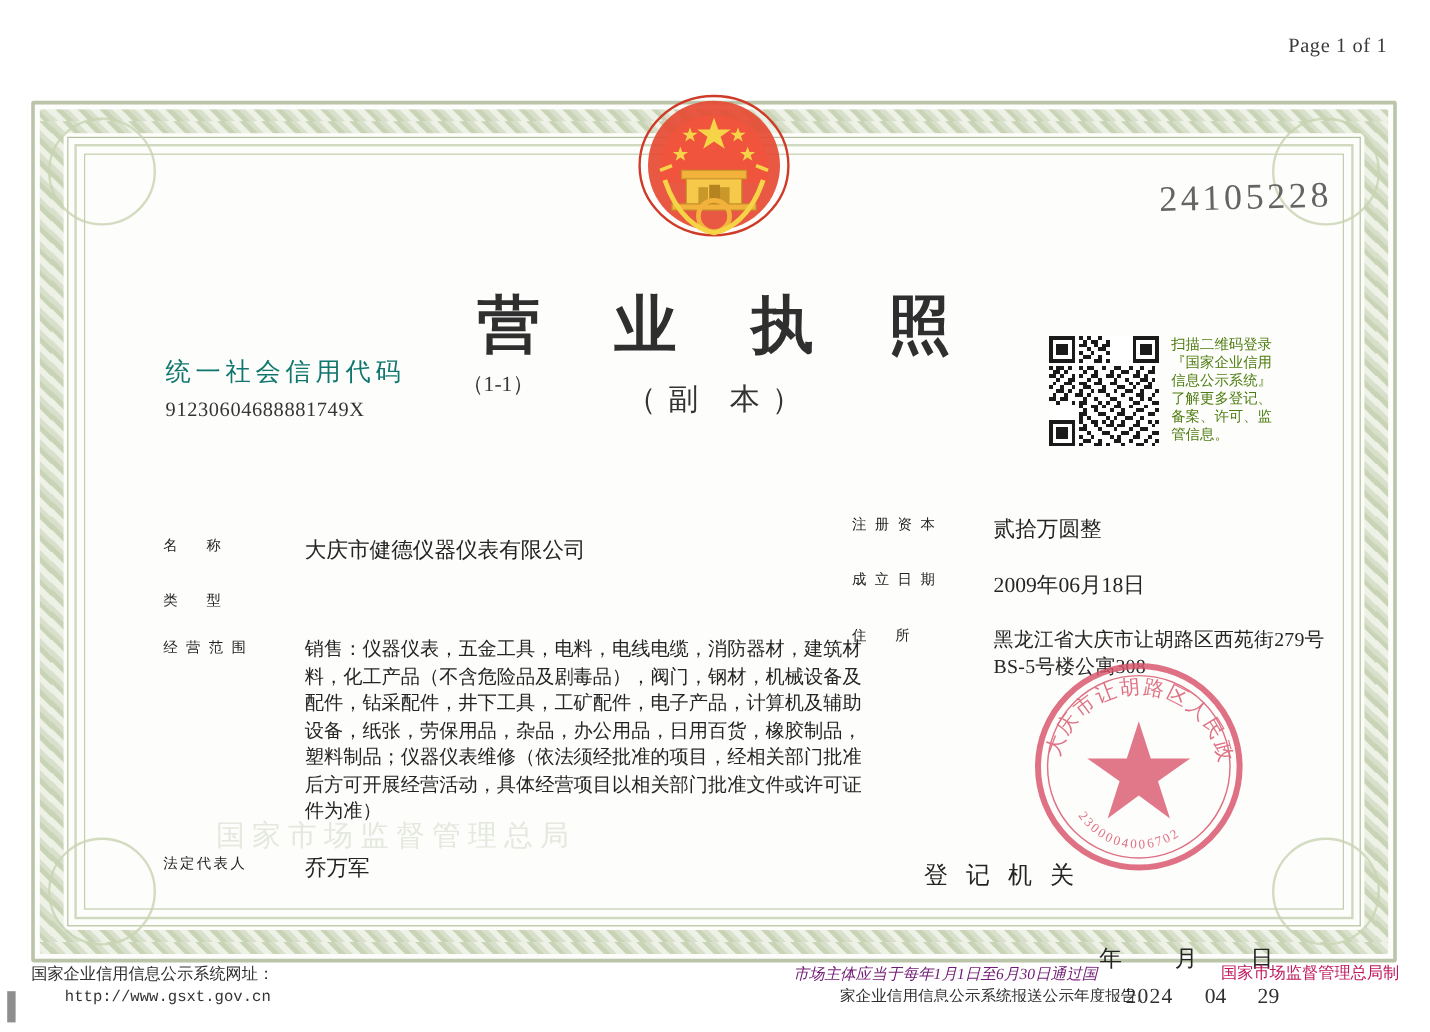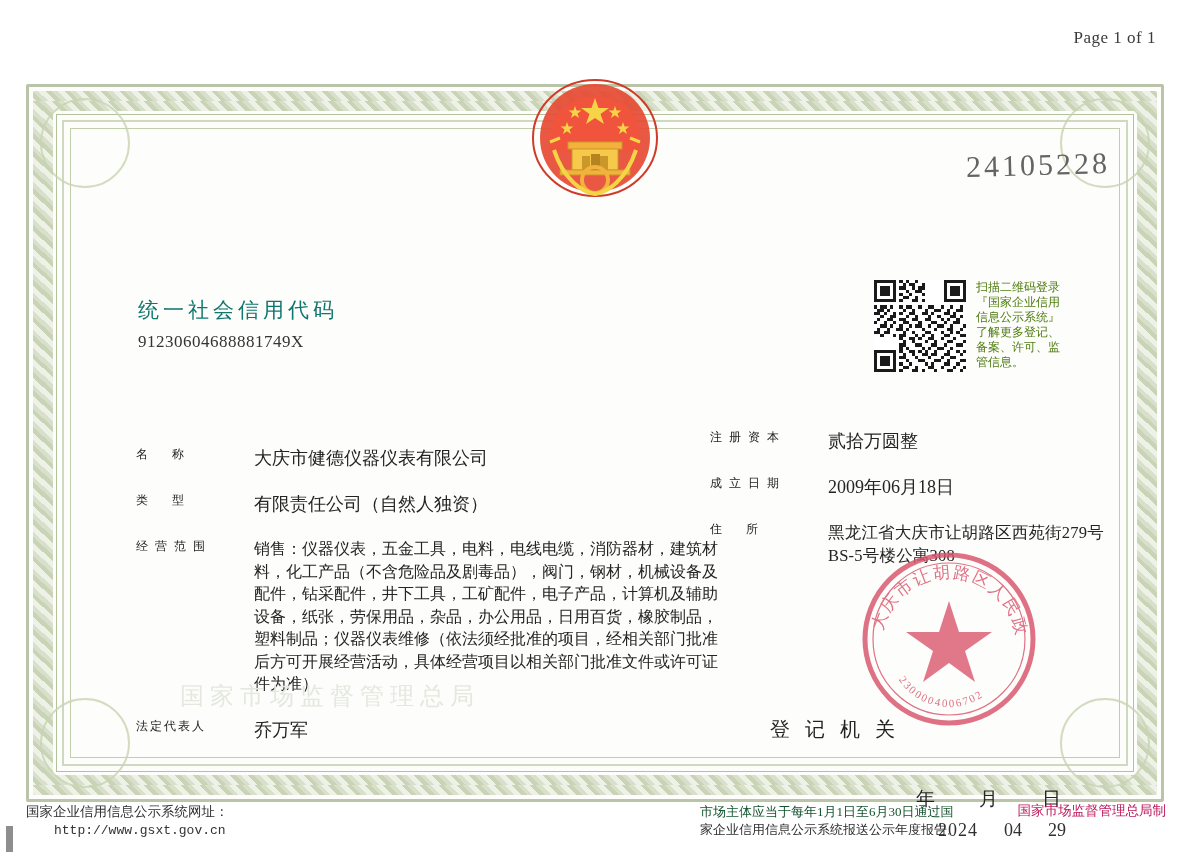--- a/index.html
+++ b/index.html
@@ -295,25 +295,26 @@
     line-height: 19px;
   }
   .footer-left .url {
     font-family: "Liberation Mono", monospace;
     font-size: 13px;
     margin-left: 28px;
     color: #333;
   }
   .footer-mid {
     position: absolute;
-    left: 700px;
+    left: 661px;
     top: 0;
     line-height: 19px;
     font-size: 13px;
-    color: #14532d;
+    color: #701a75;
+    font-style: italic;
   }
   .footer-right {
     position: absolute;
     right: 26px;
     top: 0;
     font-size: 13.5px;
     color: #be185d;
   }
   .footer-clip {
     position: absolute;
@@ -377,20 +378,25 @@
       <path d="M24 74 C34 104 52 116 65 118 C78 116 96 104 106 74" fill="none" stroke="#f5d547" stroke-width="4"></path>
     </svg>
 
     <div class="serial">24105228</div>
 
     <div class="credit">
       <div class="credit-label">统一社会信用代码</div>
       <div class="credit-value">91230604688881749X</div>
     </div>
 
+    <div class="title-block">
+      <div class="title">营 业 执 照</div>
+      <div class="subtitle">（副 本）</div>
+      <div class="pair-no">（1-1）</div>
+    </div>
 
     <div class="qr-area">
       <svg class="qr" viewBox="0 0 29 29" shape-rendering="crispEdges">
         <rect width="29" height="29" fill="#ffffff"></rect>
         <g fill="#1a1a1a">
           <rect x="0" y="0" width="7" height="1"></rect>
             <rect x="0" y="6" width="7" height="1"></rect>
           <rect x="0" y="0" width="1" height="7"></rect>
             <rect x="6" y="0" width="1" height="7"></rect>
           <rect x="2" y="2" width="3" height="3"></rect>
@@ -577,21 +583,20 @@
       <div class="qr-note">扫描二维码登录『国家企业信用信息公示系统』了解更多登记、备案、许可、监管信息。</div>
     </div>
 
     <div class="fields-left">
       <div class="row">
         <div class="lbl spread2">名　　称</div>
         <div class="val">大庆市健德仪器仪表有限公司</div>
       </div>
       <div class="row">
         <div class="lbl spread2">类　　型</div>
-        <div class="val">有限责任公司（自然人独资）</div>
       </div>
       <div class="row scope">
         <div class="lbl w4b">经 营 范 围</div>
         <div class="val">销售：仪器仪表，五金工具，电料，电线电缆，消防器材，建筑材料，化工产品（不含危险品及剧毒品），阀门，钢材，机械设备及配件，钻采配件，井下工具，工矿配件，电子产品，计算机及辅助设备，纸张，劳保用品，杂品，办公用品，日用百货，橡胶制品，塑料制品；仪器仪表维修（依法须经批准的项目，经相关部门批准后方可开展经营活动，具体经营项目以相关部门批准文件或许可证件为准）</div>
       </div>
       <div class="row">
         <div class="lbl w4b">法定代表人</div>
         <div class="val">乔万军</div>
       </div>
     </div>

